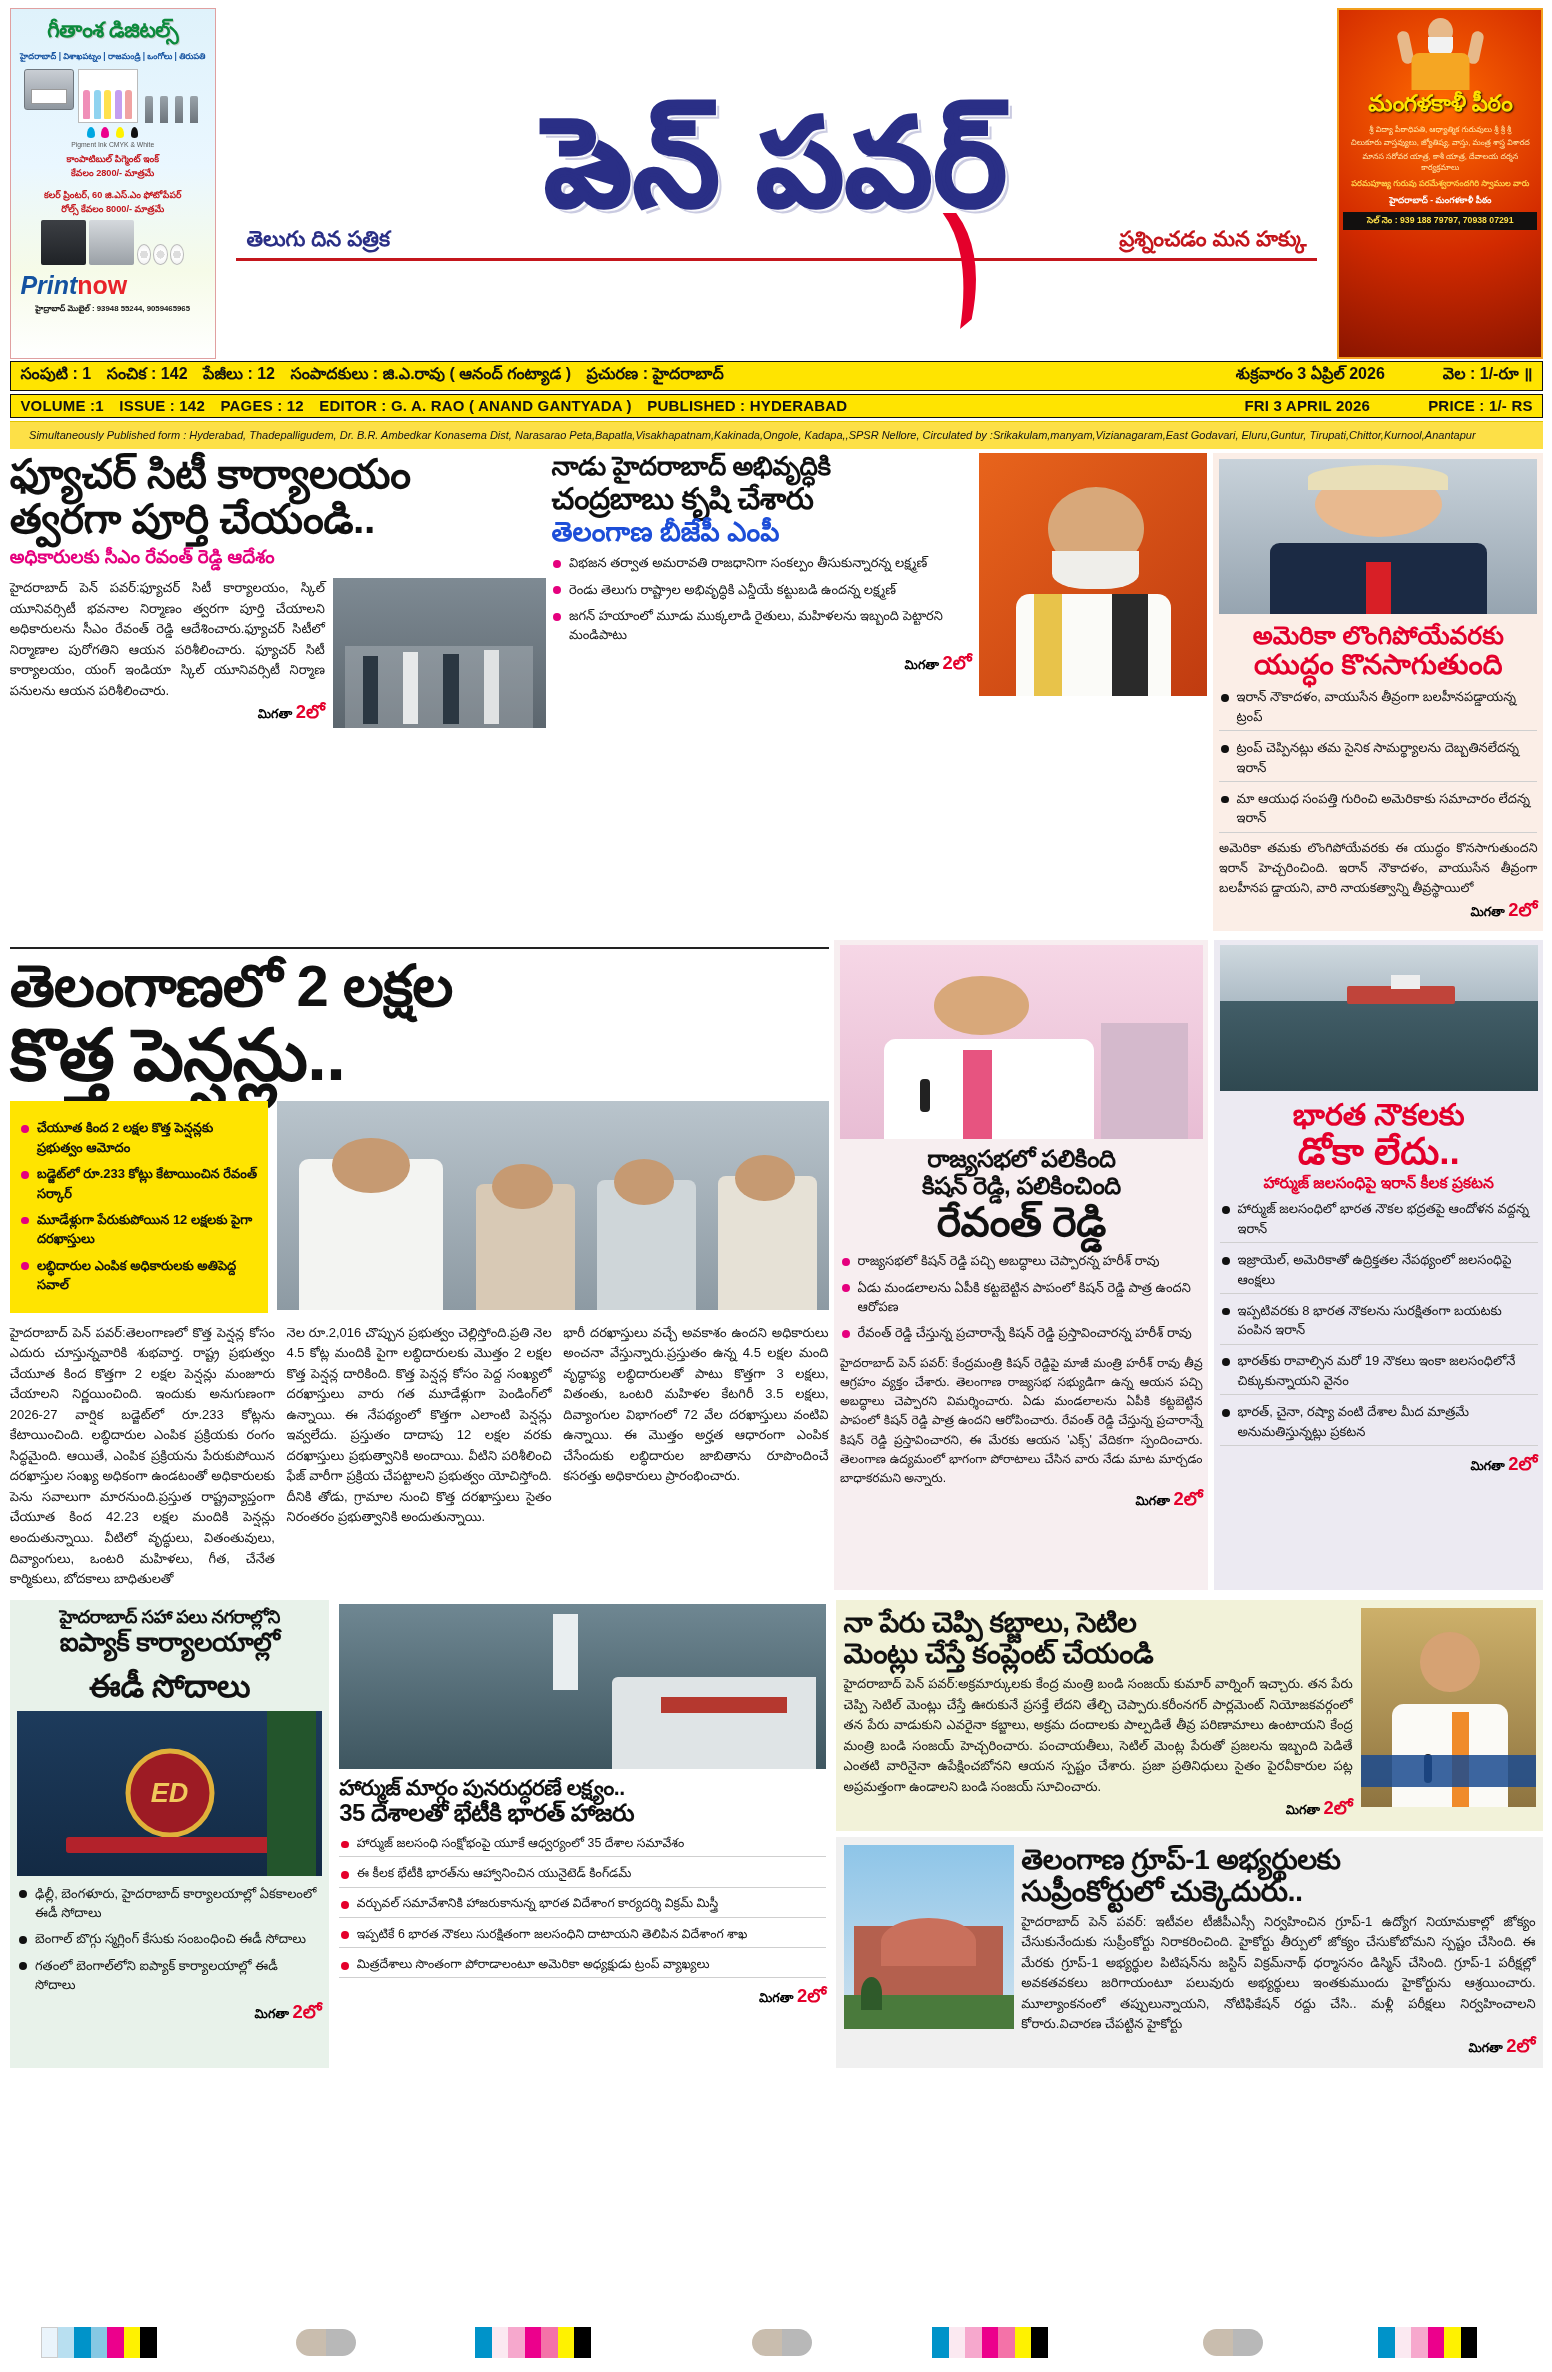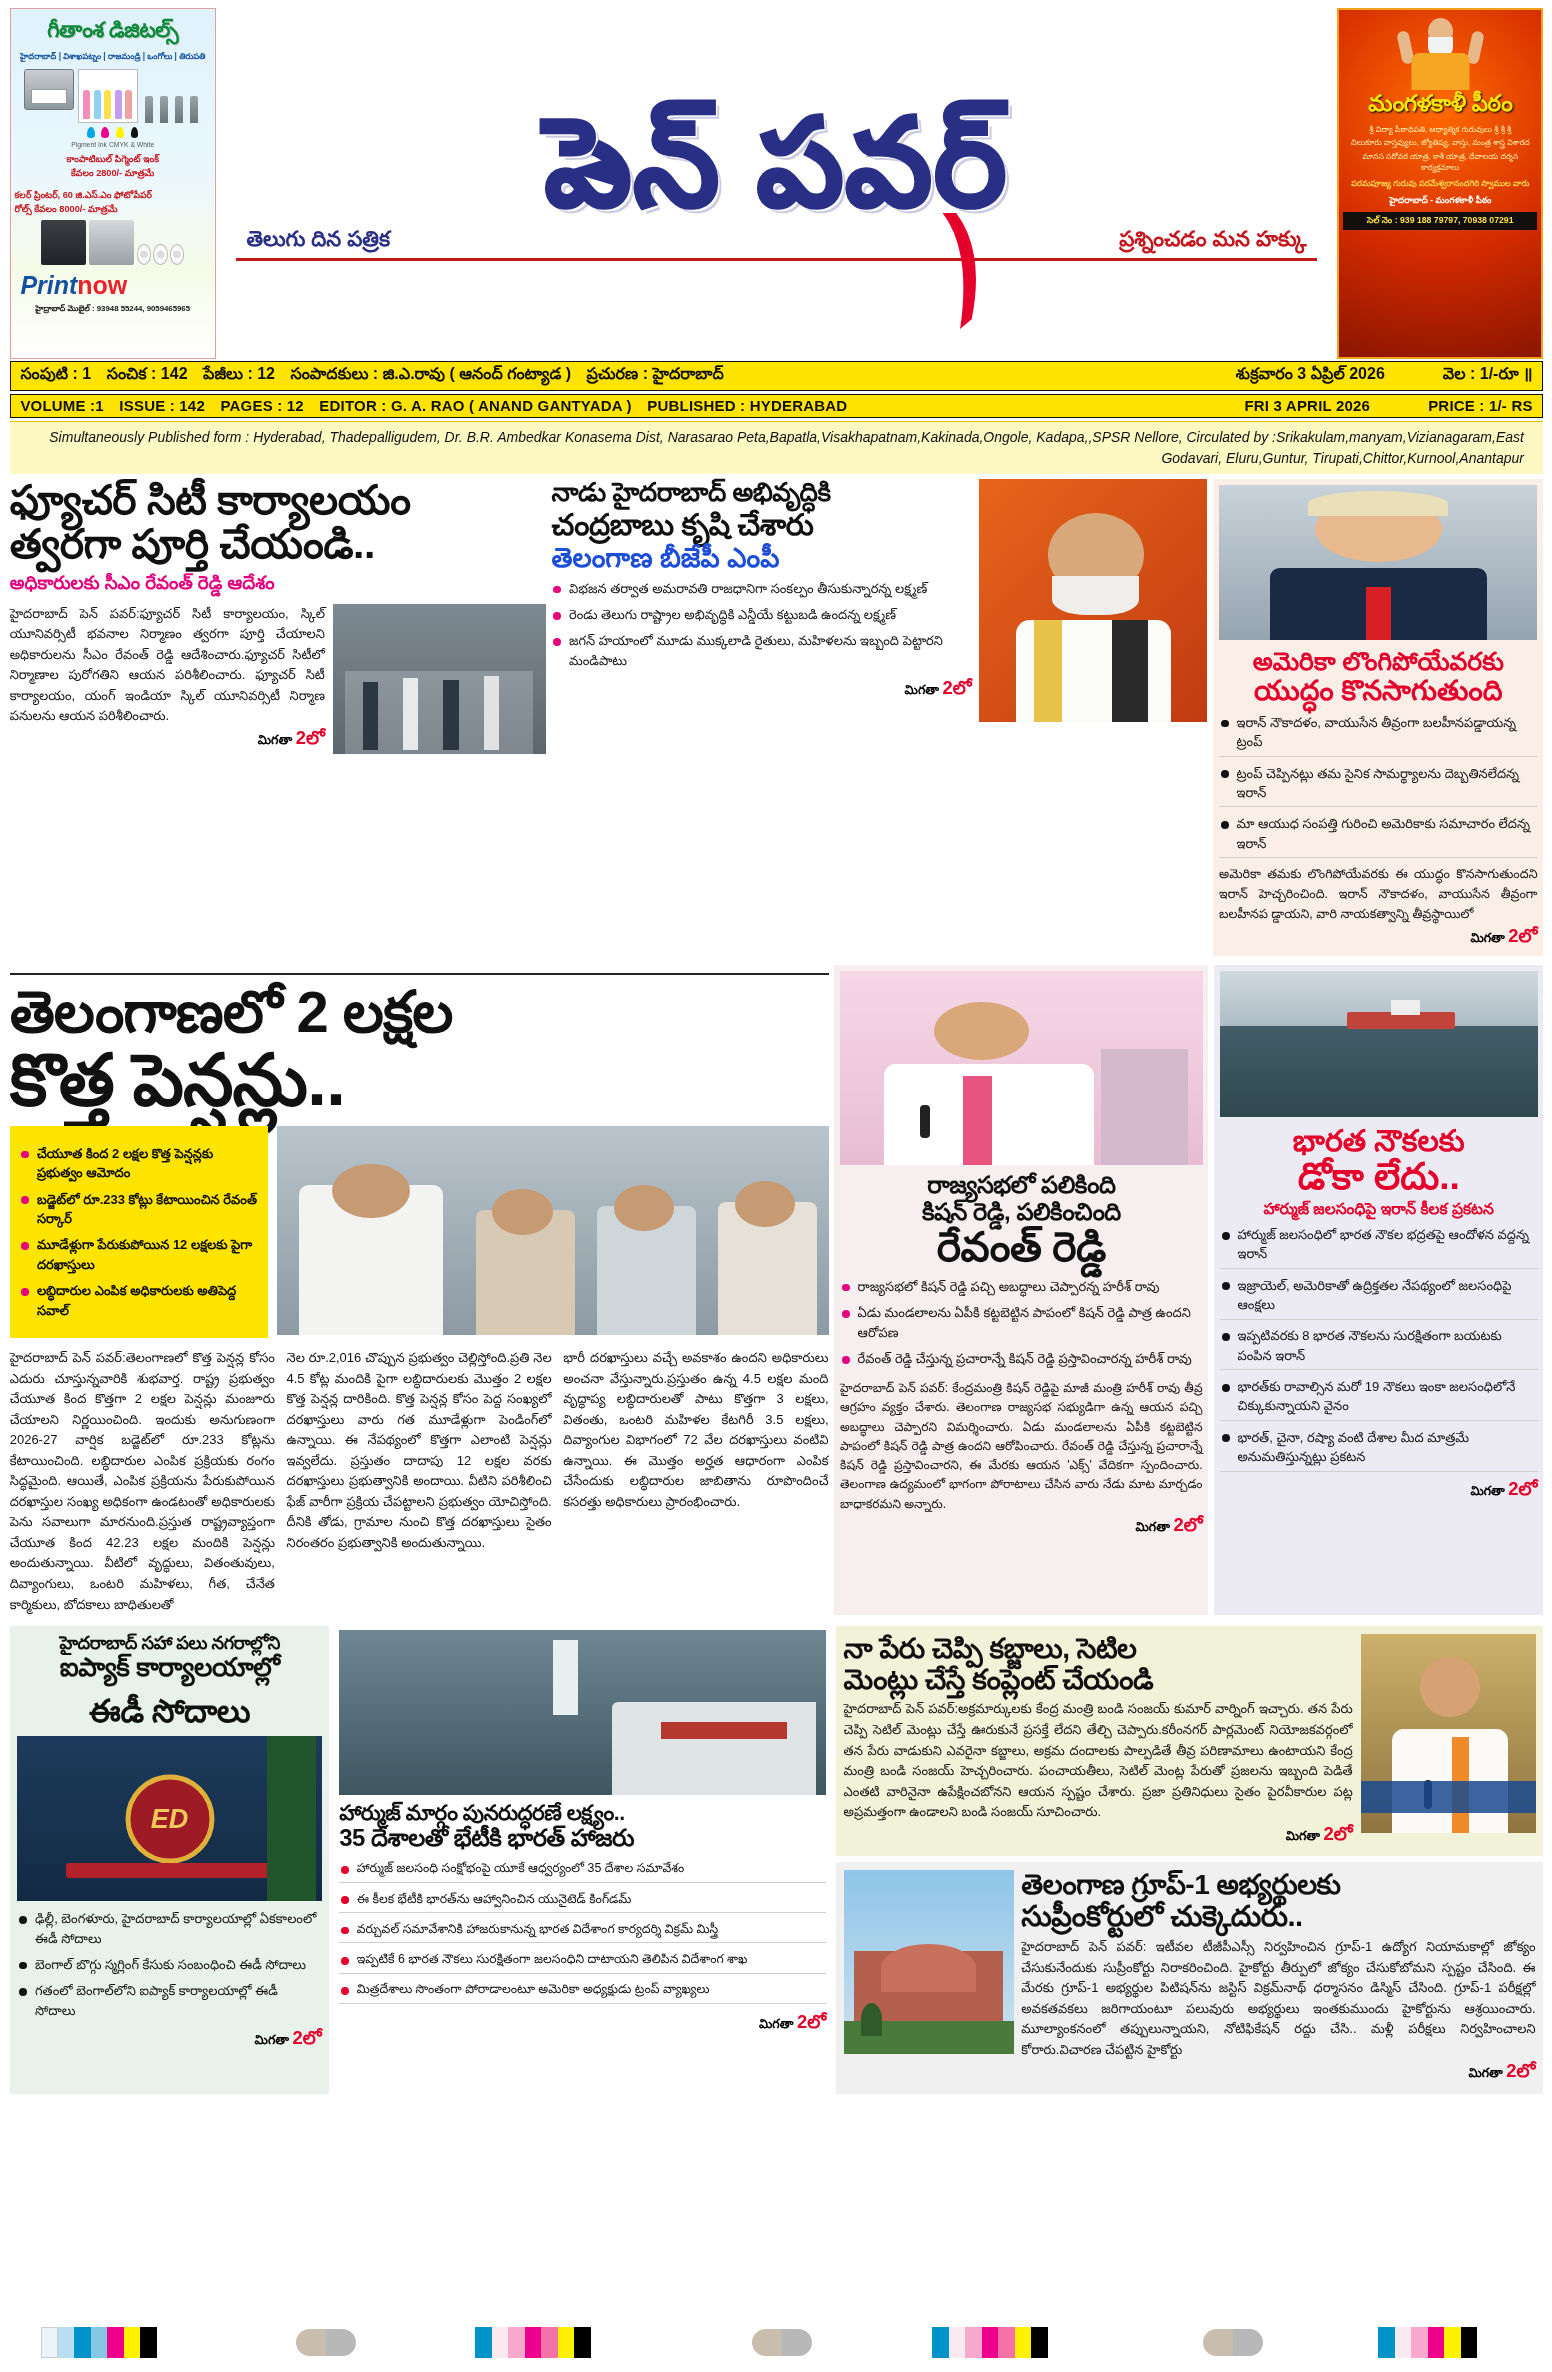--- a/index.html
+++ b/index.html
@@ -27,21 +27,21 @@
   }
   .printer:after { content:""; position:absolute; left:5.8px; right:5.8px; bottom:4.9px; height:13.6px; background:#fff; border:1px solid #999; }
   .inkbox { width: 60px; height: 54px; background: #fff; border:1px solid #bbb; display:flex; align-items:flex-end; justify-content:space-around; padding:2.9px;}
   .inkbox i { display:block; width:6.8px; height: 29px; border-radius: 2.9px 2.9px 1px 1px; }
   .cart { width: 60px; height: 54px; display:flex; align-items:flex-end; justify-content:space-around;}
   .cart i { display:block; width:8.7px; height: 27px; background: linear-gradient(180deg,#9aa3aa,#6d757c); border-radius:1.9px 1.9px 0 0;}
   .drops { display:flex; justify-content:center; gap:6.8px; margin-top:3.9px; }
   .drops i { width:7.8px; height:10.7px; border-radius: 50% 50% 50% 50% / 70% 70% 30% 30%; transform: rotate(0deg); }
   .adspecial { text-align:center; font-size:6.8px; color:#555; margin-top:2.9px; }
   .adoffer { text-align:center; font-size: 9.2px; font-weight:700; color:#c4161c; margin-top:5.8px; line-height: 1.5; }
-  .adoffer2 { font-size: 9.2px; font-weight:700; color:#c4161c; margin-top:7.8px; line-height: 1.5; }
+  .adoffer2 { text-align:center; font-size: 9.2px; font-weight:700; color:#c4161c; margin-top:7.8px; line-height: 1.5; }
   .printnow { font-size: 25px; font-weight: 800; color:#1452a0; text-align:left; margin-top: 5.8px; padding-left:5.8px; font-style: italic; }
   .printnow em { color:#e8232a; font-style: normal; }
   .adphone { font-size: 7.8px; font-weight:700; color:#111; text-align:center; margin-top:3.9px; }
   .bigprinters { display:flex; gap:2.9px; justify-content:center; margin-top: 3.9px;}
   .bp { width:45px; height:45px; background:linear-gradient(180deg,#3c3f44,#1f2226); border-radius:1.9px;}
   .bp.light { background:linear-gradient(180deg,#d5d9dd,#9aa0a6);}
   .rolls { display:flex; gap:1.9px; align-items:flex-end; }
   .rolls i { width:14.6px; height:21.3px; border-radius:50%; background:radial-gradient(circle at 50% 50%,#ddd 35%,#fff 36%,#eee 100%); border:1px solid #bbb;}
 
   .mast-center { flex: 1; display:flex; flex-direction: column; align-items:center; justify-content:center; position:relative; }
@@ -81,22 +81,22 @@
   
   .infobar {
     margin: 1.9px 9.7px 0 9.7px; background:#ffe400; border:1px solid #111;
     display:flex; align-items:center; justify-content:space-between;
     padding: 2.9px 9.7px; font-size: 16px; font-weight:700; color:#111;
   }
   .infobar.eng { margin-top: 2.9px; font-size: 15px; font-weight: 700; letter-spacing:0.2px;}
   .infobar .grp { display:flex; gap: 15.5px; }
   .infobar .mid { margin-left:auto; padding-right: 58px; }
   .pubnote {
-    margin: 2.9px 9.7px 0 9.7px; background:#fef9c3; border-top:1.9px solid #e0c400;
-    font-size: 14px; font-style: italic; text-align:right; padding: 4.9px 19.4px; line-height:1.5; color:#111;
+    margin: 2.9px 9.7px 0 9.7px; background:#fde047; border-top:1.9px solid #e0c400;
+    font-size: 11px; font-style: italic; text-align:left; padding: 4.9px 19.4px; line-height:1.5; color:#111;
   }
 
   
   .grid { display:flex; padding: 4.9px 9.7px 0 9.7px; gap: 5.8px; }
   .col { display:flex; flex-direction: column; }
   .colA { width: 536px; }
   .colD { width: 330px; }
 
   
   .hl-blk { font-weight: 800; color:#111; line-height: 1.04; letter-spacing:-0.5px; }

